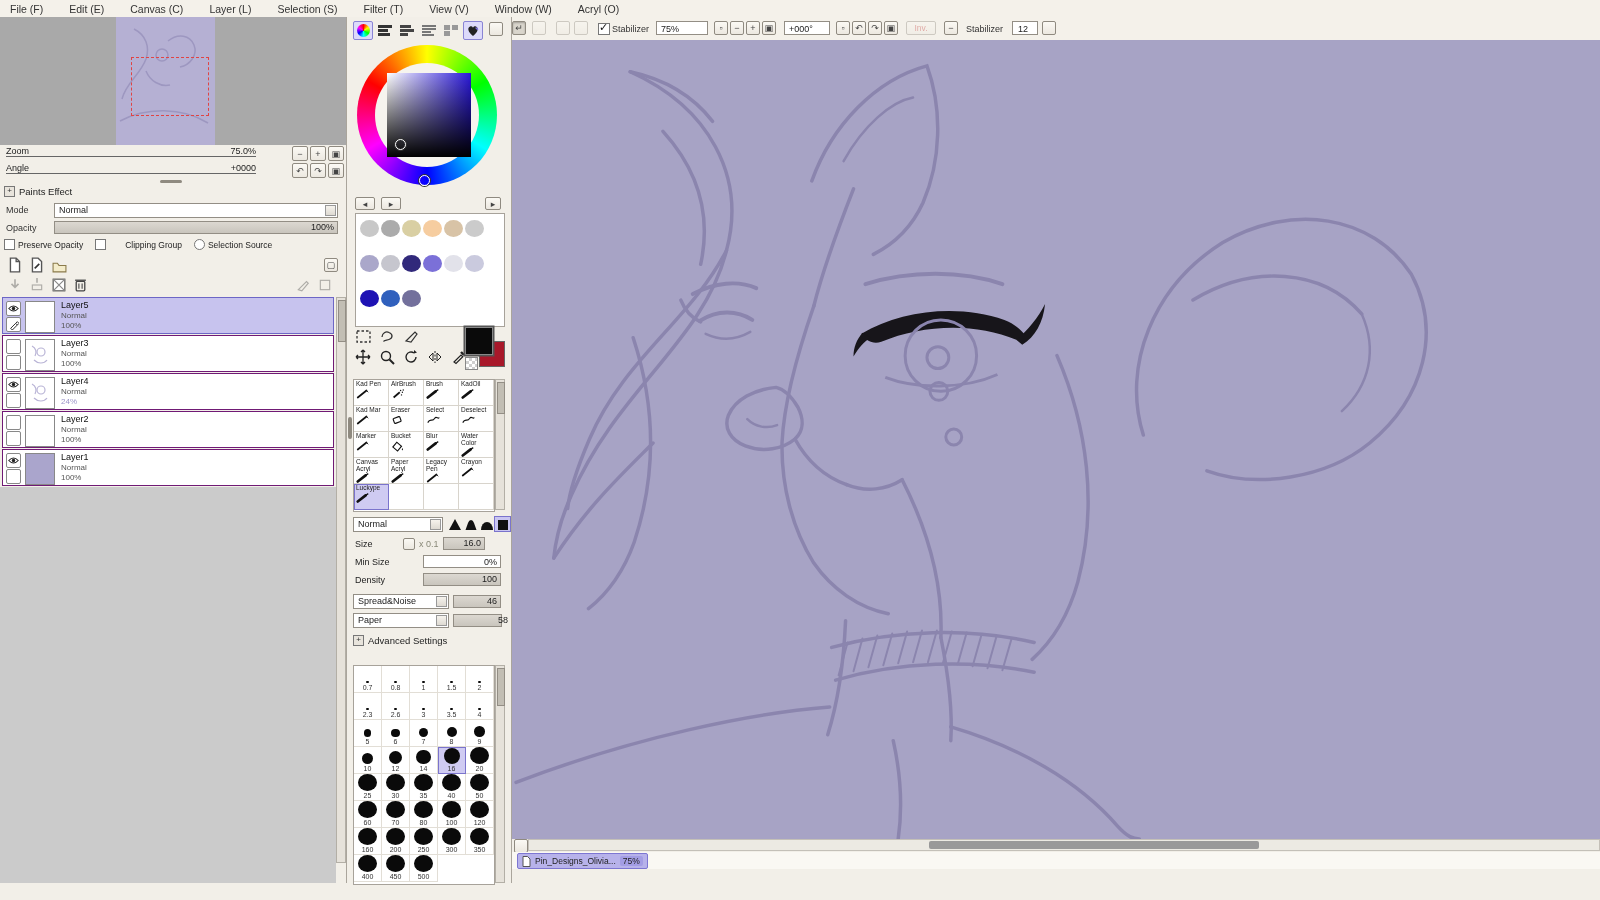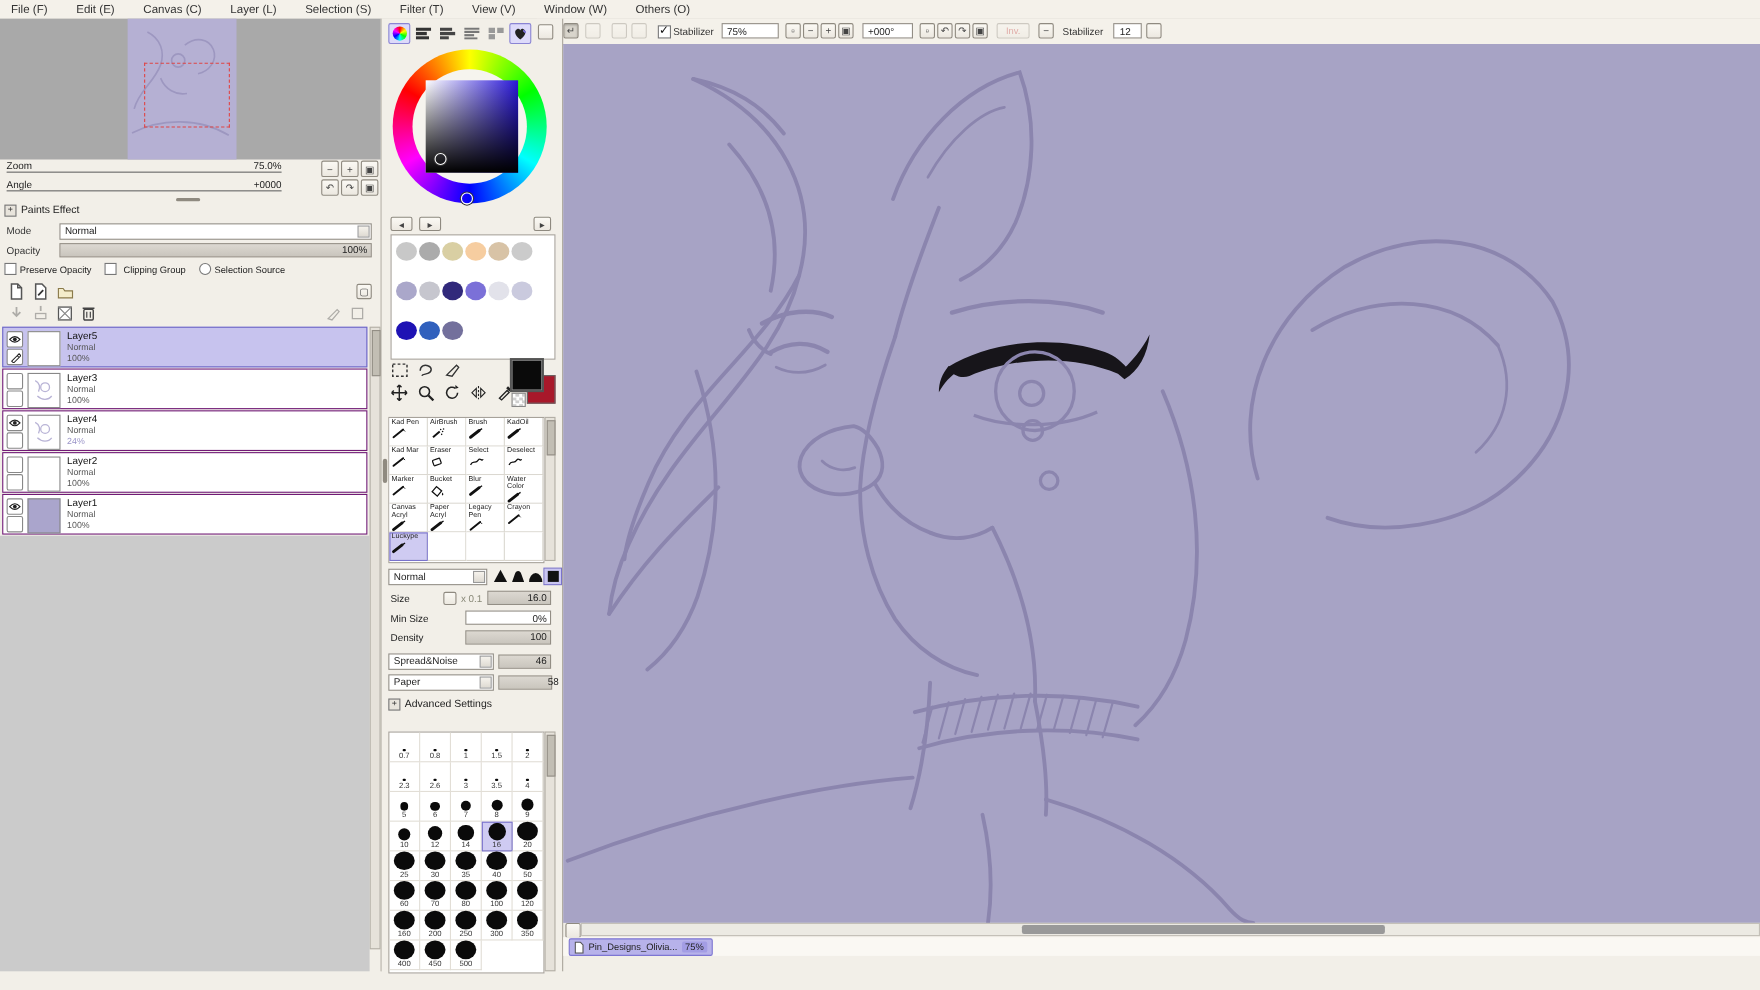--- a/index.html
+++ b/index.html
@@ -88,21 +88,21 @@
 
   <div id="menubar">
       <span class="menu-item">File (F)</span>
       <span class="menu-item">Edit (E)</span>
       <span class="menu-item">Canvas (C)</span>
       <span class="menu-item">Layer (L)</span>
       <span class="menu-item">Selection (S)</span>
       <span class="menu-item">Filter (T)</span>
       <span class="menu-item">View (V)</span>
       <span class="menu-item">Window (W)</span>
-      <span class="menu-item">Others (O)</span>
+      <span class="menu-item">Acryl (O)</span>
     </div>
 
   <div id="toolbar">
     <div class="btn sm" style="left:6px;top:4px;"></div>
     <div class="btn sm pressed" style="left:24px;top:4px;">↵</div>
     <div class="btn sm dis" style="left:44px;top:4px;"></div>
     <div class="btn sm dis" style="left:68px;top:4px;"></div>
     <div class="btn sm dis" style="left:86px;top:4px;"></div>
     <div class="chk on" style="left:110px;"></div>
     <span class="lbl" style="left:124px;position:absolute;">Stabilizer</span>
@@ -165,21 +165,21 @@
       <span>Normal</span>
       <span class="ddbtn"></span>
     </div>
     <span class="lbl" style="position:absolute;left:6px;top:206px;">Opacity</span>
     <div class="slider" style="left:54px;top:204px;width:284px;">100%</div>
     <div id="pe-checks" style="position:absolute;left:4px;top:222px;display:flex;gap:12px;align-items:center;">
         <span style="display: flex; align-items: center; gap: 3px; font-size: 8.5px;">
           <span style="width: 9px; height: 9px; border: 1px solid rgb(119, 119, 119); background: rgb(255, 255, 255); display: inline-block;"></span>
           <span>Preserve Opacity</span>
         </span>
-        <span style="display: flex; align-items: center; gap: 6px; font-size: 8.5px;">
+        <span style="display: flex; align-items: center; gap: 19px; font-size: 8.5px;">
           <span style="width: 9px; height: 9px; border: 1px solid rgb(119, 119, 119); background: rgb(255, 255, 255); display: inline-block;"></span>
           <span>Clipping Group</span>
         </span>
         <span style="display: flex; align-items: center; gap: 3px; font-size: 8.5px;">
           <span style="width: 9px; height: 9px; border: 1px solid rgb(119, 119, 119); background: rgb(255, 255, 255); display: inline-block; border-radius: 50%;"></span>
           <span>Selection Source</span>
         </span>
       </div>
 
     <div>
@@ -547,21 +547,21 @@
       <span class="tip"><svg width="14" height="13">
             <path d="M1,12 A6,8 0 0 1 13,12 Z" fill="#111"></path>
           </svg></span>
       <span class="tip" style="background:#c9c5f1;outline:1px solid #7a73cc;"><svg width="14" height="13">
             <rect x="2" y="2" width="10" height="10" fill="#111"></rect>
           </svg></span>
     </div>
     <span class="set-lbl" style="left:8px;top:522px;">Size</span>
     <div class="btn" style="left:56px;top:521px;width:12px;height:12px;"></div>
     <span class="set-lbl" style="left:72px;top:522px;color:#887;">x 0.1</span>
-    <div class="slider" style="left:96px;top:520px;width:58px;">16.0</div>
+    <div class="slider" style="left:96px;top:520px;width:42px;">16.0</div>
     <span class="set-lbl" style="left:8px;top:540px;">Min Size</span>
     <div class="inset" style="position:absolute;left:76px;top:538px;width:78px;height:13px;text-align:right;padding:1px 3px 0 0;">0%</div>
     <span class="set-lbl" style="left:8px;top:558px;">Density</span>
     <div class="slider" style="left:76px;top:556px;width:78px;">100</div>
     <div class="ddown" style="left:6px;top:577px;width:96px;">
       <span>Spread&amp;Noise</span>
       <span class="ddbtn"></span>
     </div>
     <div class="slider" style="left:106px;top:578px;width:48px;">46</div>
     <div class="ddown" style="left:6px;top:596px;width:96px;">

